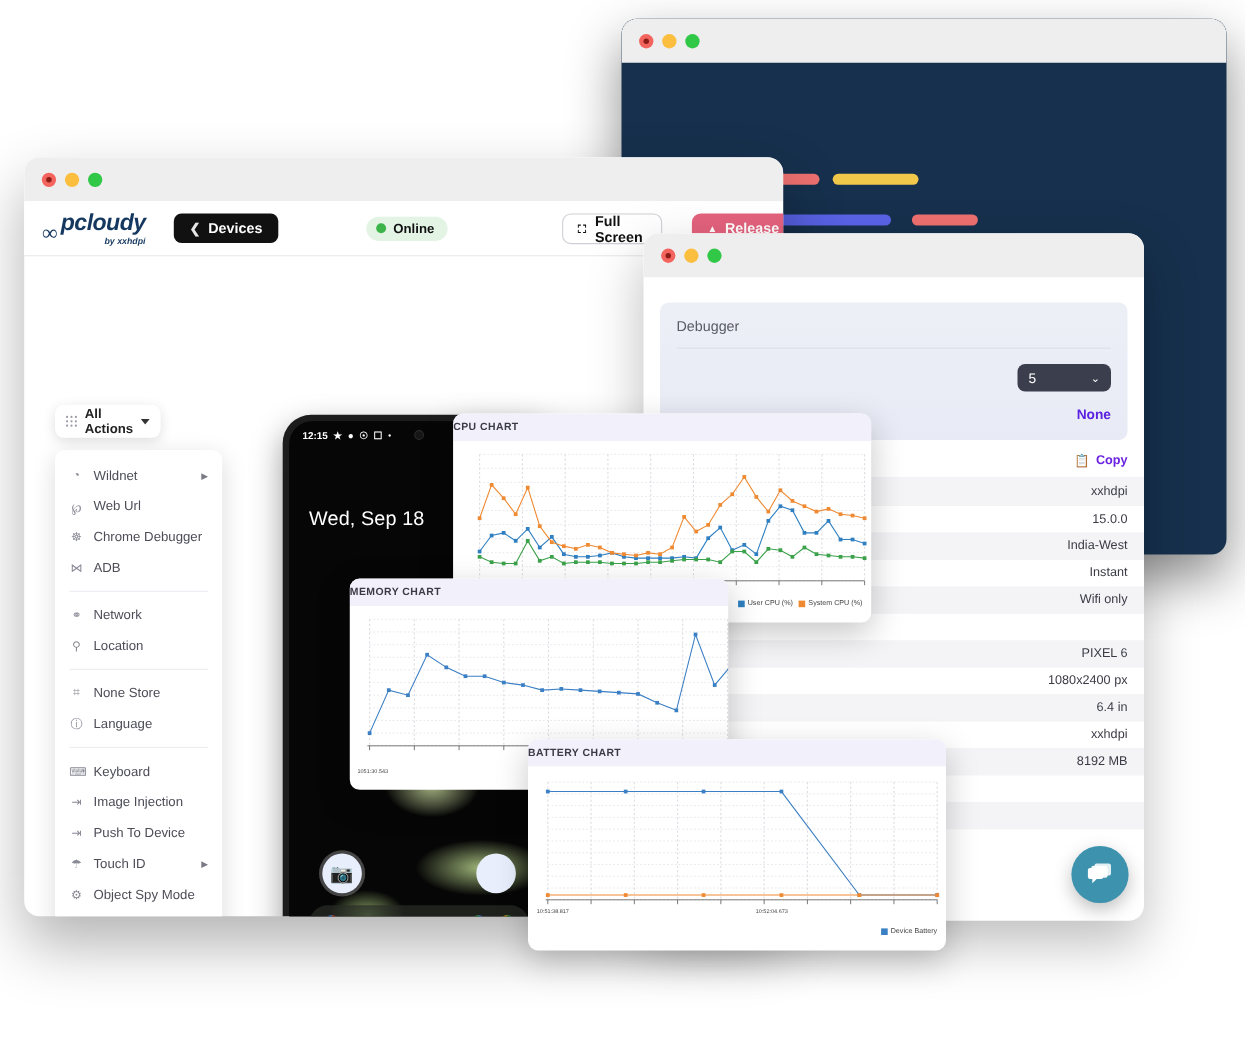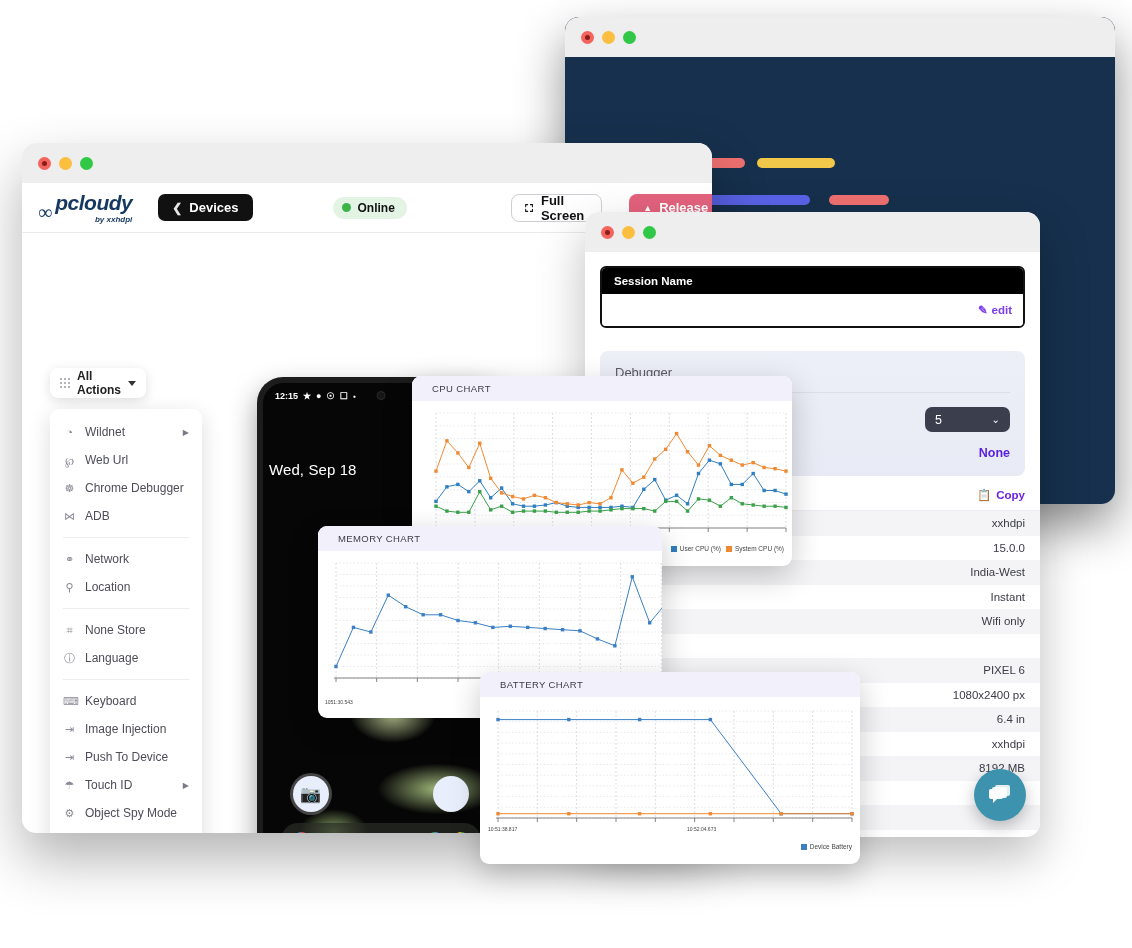--- a/index.html
+++ b/index.html
@@ -121,21 +121,21 @@
       radial-gradient(ellipse 40px 26px at 52% 92%, #7e9a60 0%, transparent 78%),
       #060606;
   }
   .statusbar {
     position:absolute; top:0; left:0; right:0; height:26px; color:#fff;
     display:flex; align-items:center; padding:0 12px; font-size:9px; font-weight:700; gap:5px;
   }
   .sb-right { margin-left:auto; display:flex; align-items:center; gap:4px; }
   .punch { position:absolute; top:8px; left:50%; transform:translateX(-50%);
            width:9px;height:9px;border-radius:50%; background:#161616; border:1px solid #2a2a2a;}
-  .lock-date { position:absolute; top:78px; left:6px; color:#fff; font-size:15px; letter-spacing:.1px;}
+  .lock-date { position:absolute; top:78px; left:18px; color:#fff; font-size:18px; letter-spacing:.1px;}
   .dock {
     position:absolute; left:18px; right:18px; bottom:60px; height:34px;
     background:rgba(40,44,38,.72); border-radius:17px; display:flex; align-items:center;
     padding:0 12px; gap:10px;
   }
   .g-logo { width:17px;height:17px;border-radius:50%;
      background: conic-gradient(#ea4335 0 25%, #fbbc05 0 50%, #34a853 0 75%, #4285f4 0 100%);
      position:relative;}
   .g-logo::after{content:"";position:absolute;inset:4px;background:#33372f;border-radius:50%;}
   .dock-ic { width:16px;height:16px;border-radius:50%; margin-left:auto;
@@ -189,22 +189,22 @@
     background:#3d92ae; display:flex; align-items:center; justify-content:center;
     box-shadow:0 6px 16px rgba(0,0,0,.25); z-index:20;
   }
 
   
   .chart-card {
     position:absolute; background:#fff; border-radius:9px;
     box-shadow:0 10px 30px rgba(0,0,0,.22); overflow:hidden;
   }
   .chart-head {
-    background:#f2f1fb; font-size:9.5px; font-weight:400; letter-spacing:.4px;
-    color:#3b3b46; padding:7px 20px;
+    background:#f2f1fb; font-size:9.5px; font-weight:700; letter-spacing:.4px;
+    color:#3b3b46; padding:7px 0;
   }
   .chart-body { position:relative; background:#fff; }
   .chart-legend {
     display:flex; align-items:center; gap:5px; font-size:6.5px; color:#444;
     position:absolute; bottom:4px; right:8px;
   }
   .lg { display:flex; align-items:center; gap:3px; }
   .sw { width:6px;height:6px;display:inline-block; }
   .ts { position:absolute; font-size:5px; color:#444; }
   #cpu-card { left:412px; top:376px; width:380px; height:190px; z-index:7; }
@@ -380,29 +380,20 @@
     </div>
   </div>
 
   <div id="session-window">
     <div class="winbar">
       <span class="dot red"></span>
       <span class="dot yellow"></span>
       <span class="dot green"></span>
     </div>
 
-    <div class="session-box">
-      <div class="session-head">Session Name</div>
-      <div class="session-body">
-        <span class="edit-link">
-          <span>✎</span>
-          <span>edit</span>
-        </span>
-      </div>
-    </div>
 
     <div class="settings-card">
       <div class="settings-title">Debugger</div>
       <div class="settings-divider"></div>
       <div class="settings-row">
         <div class="select-box">
           <span>5</span>
           <span style="font-size:10px">⌄</span>
         </div>
       </div>

